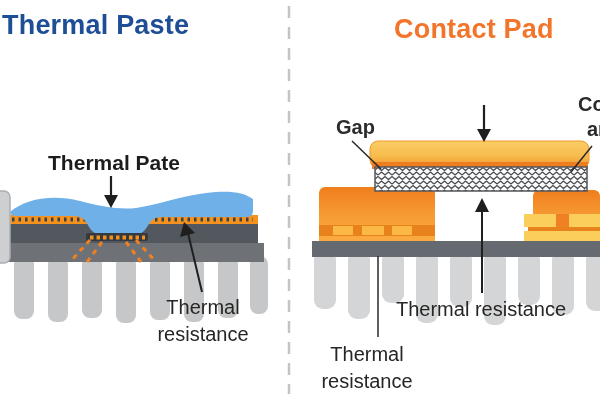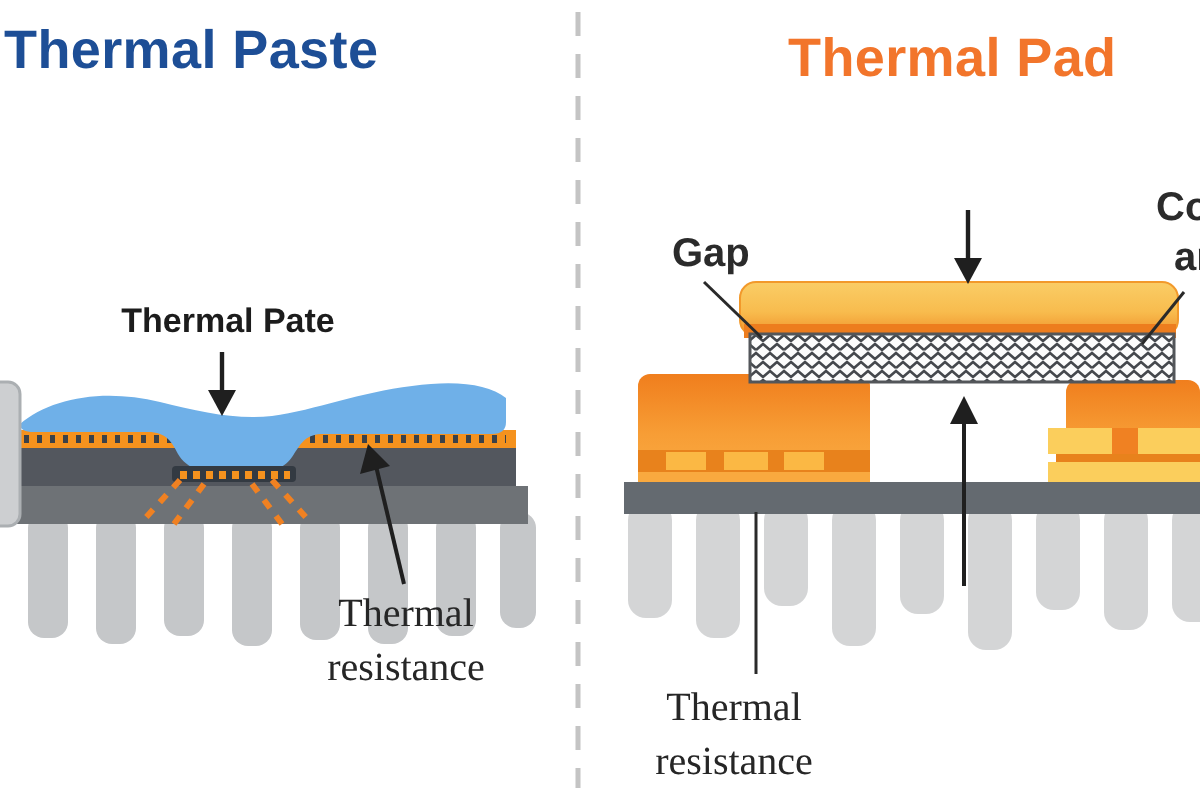--- a/index.html
+++ b/index.html
@@ -8,22 +8,22 @@
     font-family:"Liberation Sans","DejaVu Sans",sans-serif;
     padding-left:32px;
   }
   #diagram-svg{position:absolute;left:0;top:0;}
   .title{position:absolute;font-weight:700;font-size:27px;white-space:nowrap;letter-spacing:.2px;}
   .title-left{left:2px;top:10px;color:#1D4E96;}
   .title-right{left:394px;top:14px;color:#F2752B;}
   .lbl{position:absolute;color:#262626;font-size:20px;white-space:nowrap;}
   .lbl-bold{font-weight:700;color:#1c1c1c;}
   .lbl-semi{font-weight:600;color:#2b2b2b;}
-  .lbl-center{text-align:center;line-height:27px;font-family:Liberation Serif, serif;}
-  .lbl-pate{left:44px;top:151px;width:140px;font-size:17px;text-align:center;}
+  .lbl-center{text-align:center;line-height:27px;}
+  .lbl-pate{left:44px;top:151px;width:140px;font-size:21px;text-align:center;}
   .lbl-resist-left{left:128px;top:294px;width:150px;}
   .lbl-compression{left:418px;top:81px;}
   .lbl-gap{left:336px;top:116px;}
   .lbl-contact-1{left:578px;top:93px;}
   .lbl-contact-2{left:587px;top:118px;}
   .lbl-resist-gap{left:396px;top:298px;}
   .lbl-resist-base{left:302px;top:341px;width:130px;}
 </style>
 </head>
 <body>
@@ -146,34 +146,35 @@
       <line x1="592" y1="146" x2="571" y2="172" stroke="#2A2A2A" stroke-width="1.5"></line>
       <g>
         <line x1="482" y1="293" x2="482" y2="211" stroke="#1F1F1F" stroke-width="2"></line>
         <polygon points="482,198 475,212 489,212" fill="#1F1F1F"></polygon>
       </g>
       <line x1="378" y1="337" x2="378" y2="256" stroke="#2A2A2A" stroke-width="1.5"></line>
     </g>
   </svg>
 
   <div class="title title-left">Thermal Paste</div>
-  <div class="title title-right">Thermal Pad</div>
+  <div class="title title-right">Contact Pad</div>
 
   <div class="lbl lbl-bold lbl-pate">Thermal Pate</div>
 
   <div class="lbl lbl-center lbl-resist-left">
     <div>Thermal</div>
     <div>resistance</div>
   </div>
 
 
   <div class="lbl lbl-semi lbl-gap">Gap</div>
 
   <div class="lbl lbl-semi lbl-contact-1">Contact</div>
   <div class="lbl lbl-semi lbl-contact-2">area</div>
 
+  <div class="lbl lbl-resist-gap">Thermal resistance</div>
 
   <div class="lbl lbl-center lbl-resist-base">
     <div>Thermal</div>
     <div>resistance</div>
   </div>
 
 </div>
 
 </body></html>

